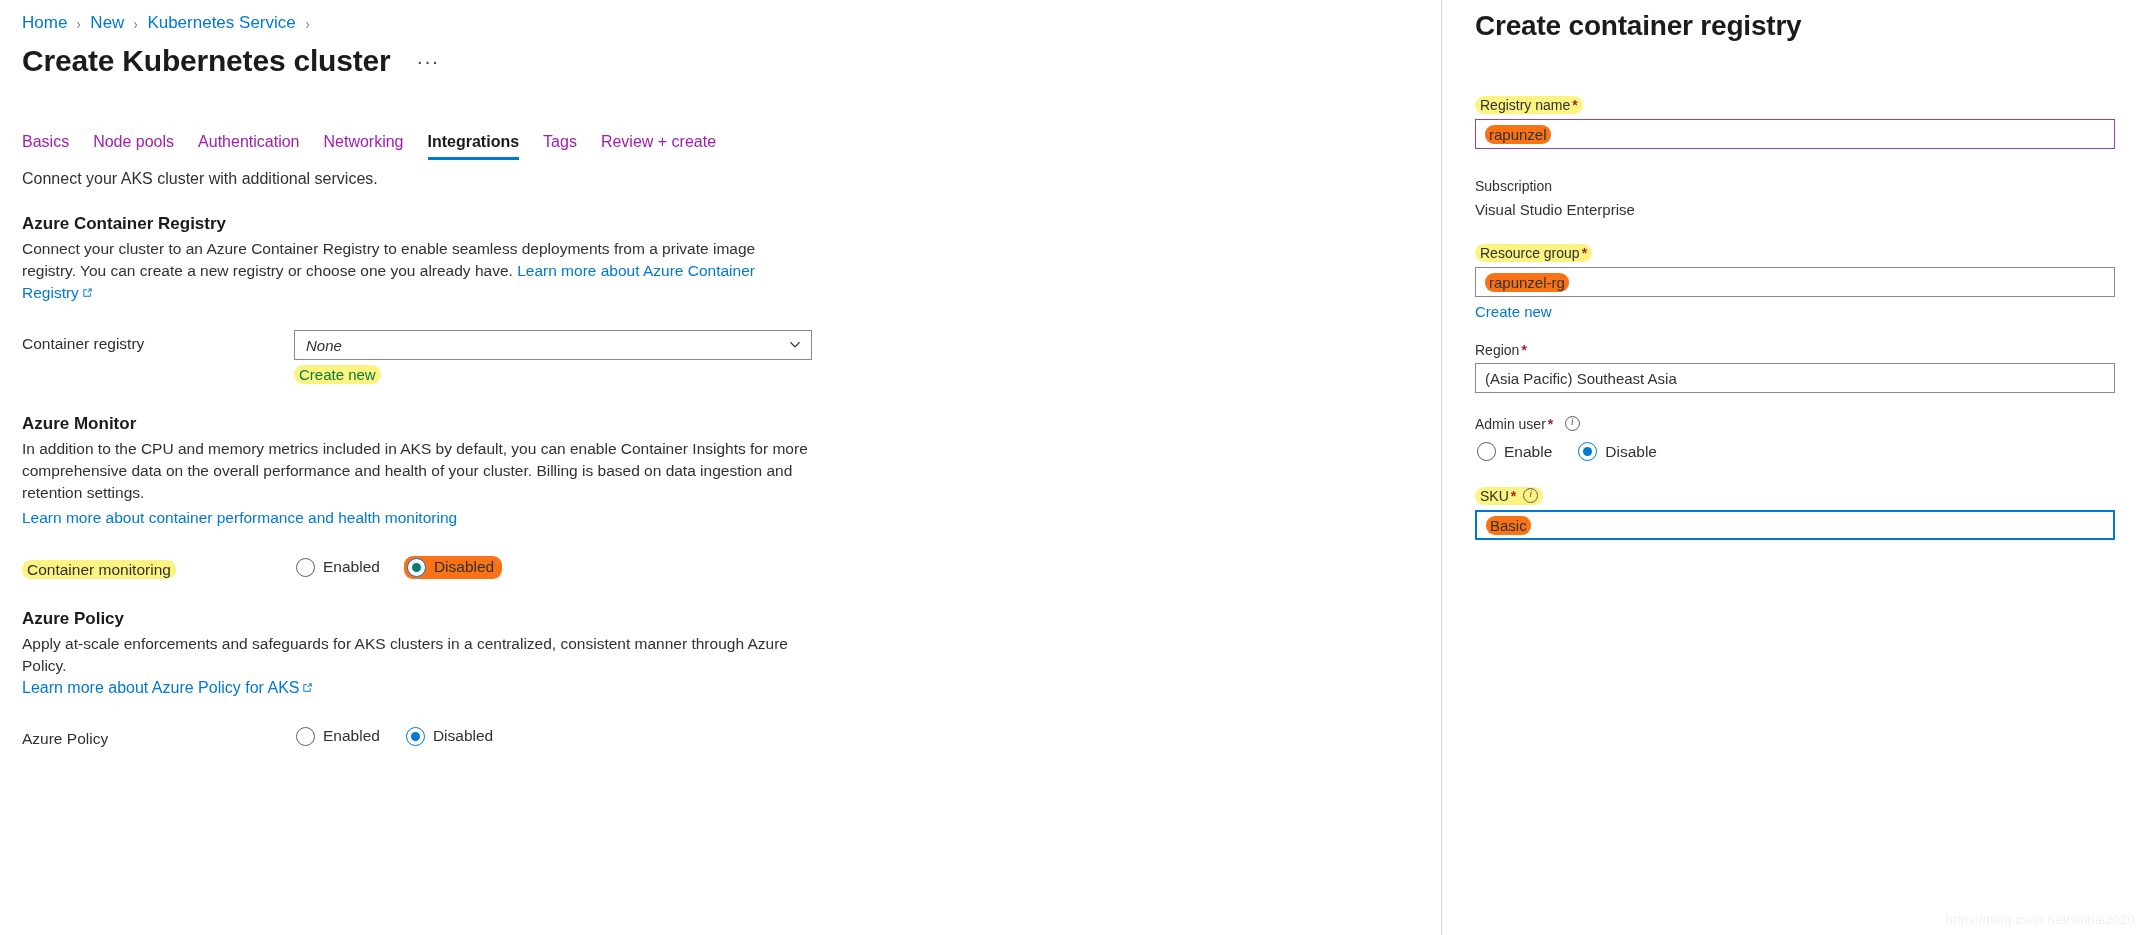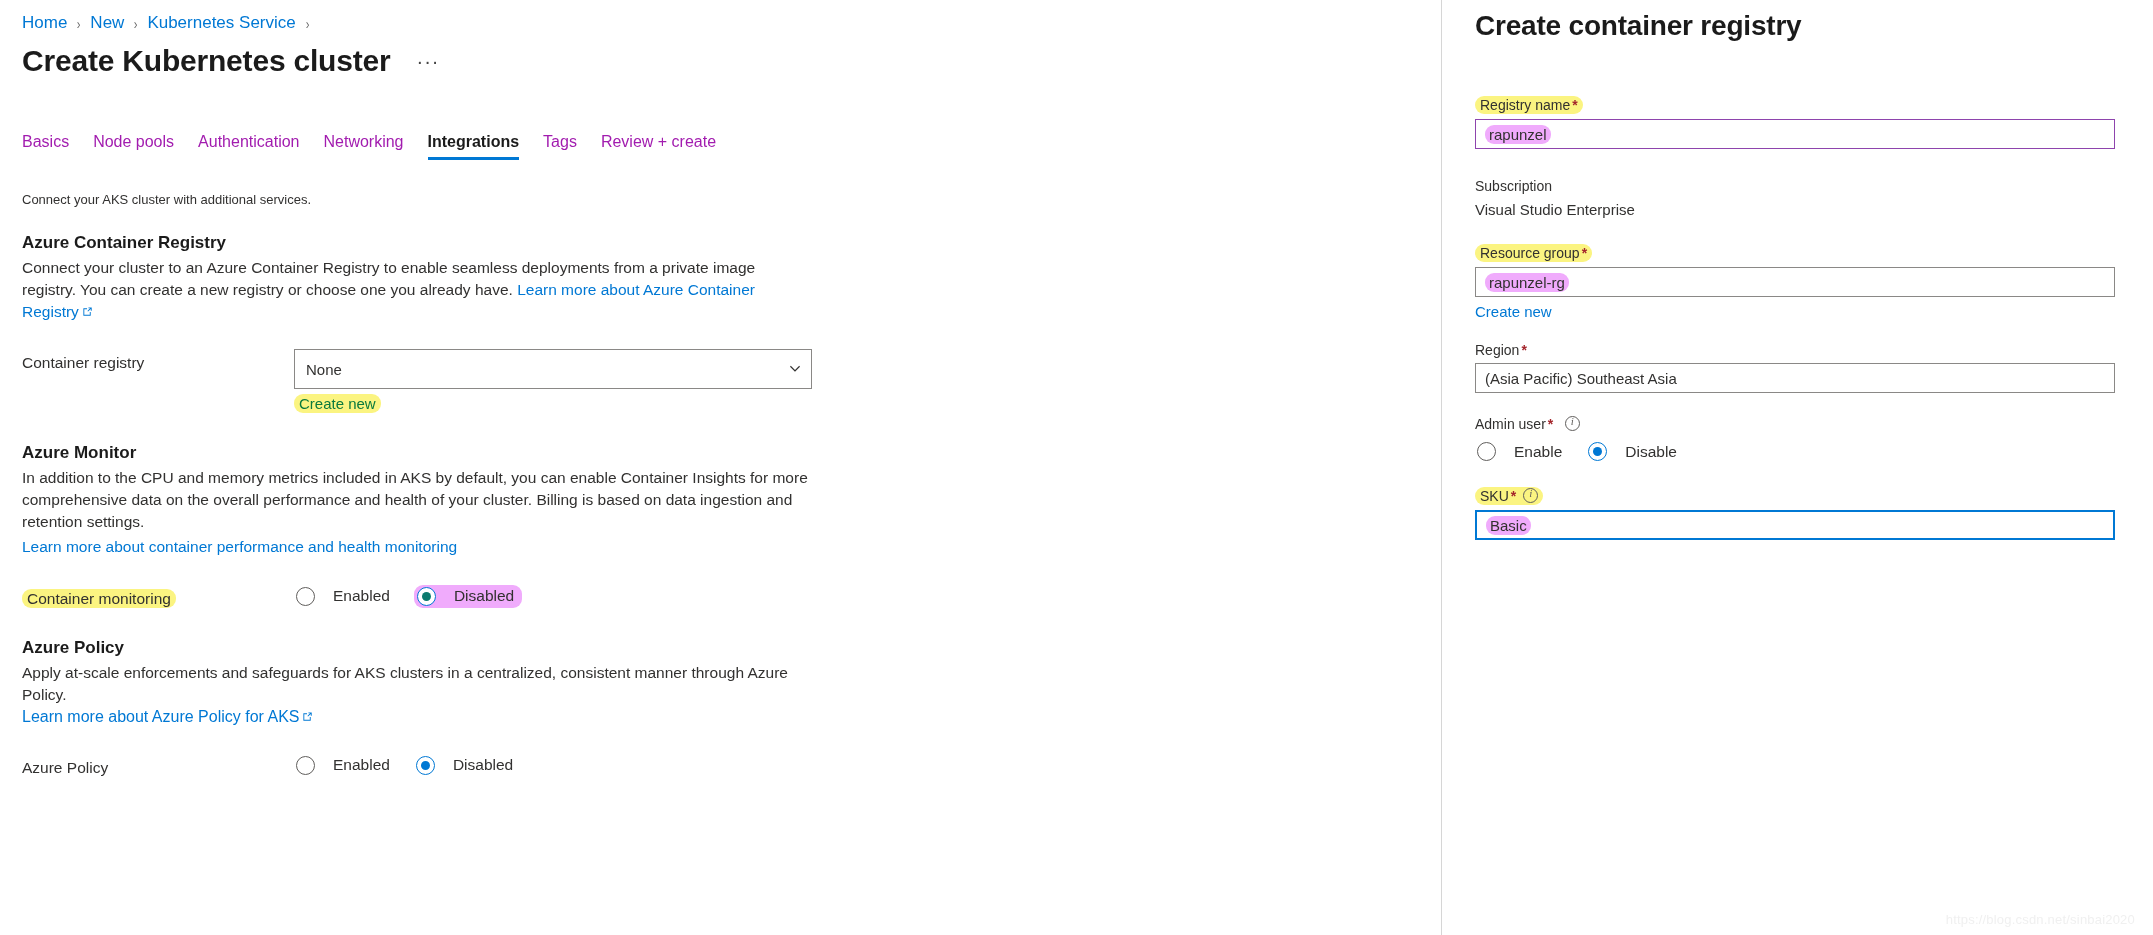--- a/index.html
+++ b/index.html
@@ -91,22 +91,22 @@
   .tab.active::after {
     content: "";
     position: absolute;
     left: 12px; right: 12px; bottom: 0;
     height: 3px;
     background: #0078d4;
   }
   .tab:first-child.active::after { left: 0; }
 
   .intro-line {
-    margin-top: 32px;
-    font-size: 13px;
+    margin-top: 10px;
+    font-size: 16px;
     color: #323130;
   }
 
   .section { margin-top: 26px; }
   .section-heading {
     font-size: 17px;
     font-weight: 600;
     color: #1b1b1b;
     margin-bottom: 4px;
   }
@@ -146,30 +146,31 @@
     width: 272px;
     flex: 0 0 272px;
     font-size: 15.5px;
     color: #323130;
     padding-top: 5px;
   }
   .field-ctl { flex: 1 1 auto; }
 
   .select-box {
     width: 518px;
-    height: 40px;
+    height: 30px;
     border: 1px solid #8a8886;
     background: #fff;
     display: flex;
     align-items: center;
     justify-content: space-between;
     padding: 0 9px 0 11px;
     font-size: 15px;
     color: #323130;
     cursor: pointer;
+    font-style: italic;
   }
   .chev {
     width: 14px; height: 14px;
     flex: 0 0 14px;
   }
   .sub-link {
     font-size: 15px;
     margin-top: 6px;
     display: inline-block;
     cursor: pointer;
@@ -179,21 +180,20 @@
     display: flex;
     align-items: center;
     gap: 0px;
   }
   .radio-item {
     display: flex;
     align-items: center;
     cursor: pointer;
     padding: 2px 6px 2px 2px;
     border-radius: 10px;
-    gap: 10px;
   }
   .radio-item + .radio-item { margin-left: 18px; }
   .radio-circle {
     width: 19px; height: 19px;
     border-radius: 50%;
     border: 1.4px solid #605e5c;
     background: #fff;
     display: inline-block;
     position: relative;
     flex: 0 0 19px;
@@ -213,21 +213,21 @@
   }
   .radio-circle.checked.teal::after { background: #0b7a6e; }
   .radio-label {
     font-size: 15.5px;
     color: #323130;
     margin-left: 8px;
     white-space: nowrap;
   }
 
   .hl { background: #fbf481; border-radius: 9px; padding: 1px 5px; }
-  .hl-soft { background: #f0abfc; border-radius: 9px; padding: 1px 4px; }
+  .hl-soft { background: #f97316; border-radius: 9px; padding: 1px 4px; }
 
   
   .ctx-pane {
     position: absolute;
     left: 1441px; top: 0;
     width: 712px; height: 935px;
     background: #ffffff;
     border-left: 1px solid #d6d6d6;
     padding: 0 0 0 33px;
     overflow: hidden;

